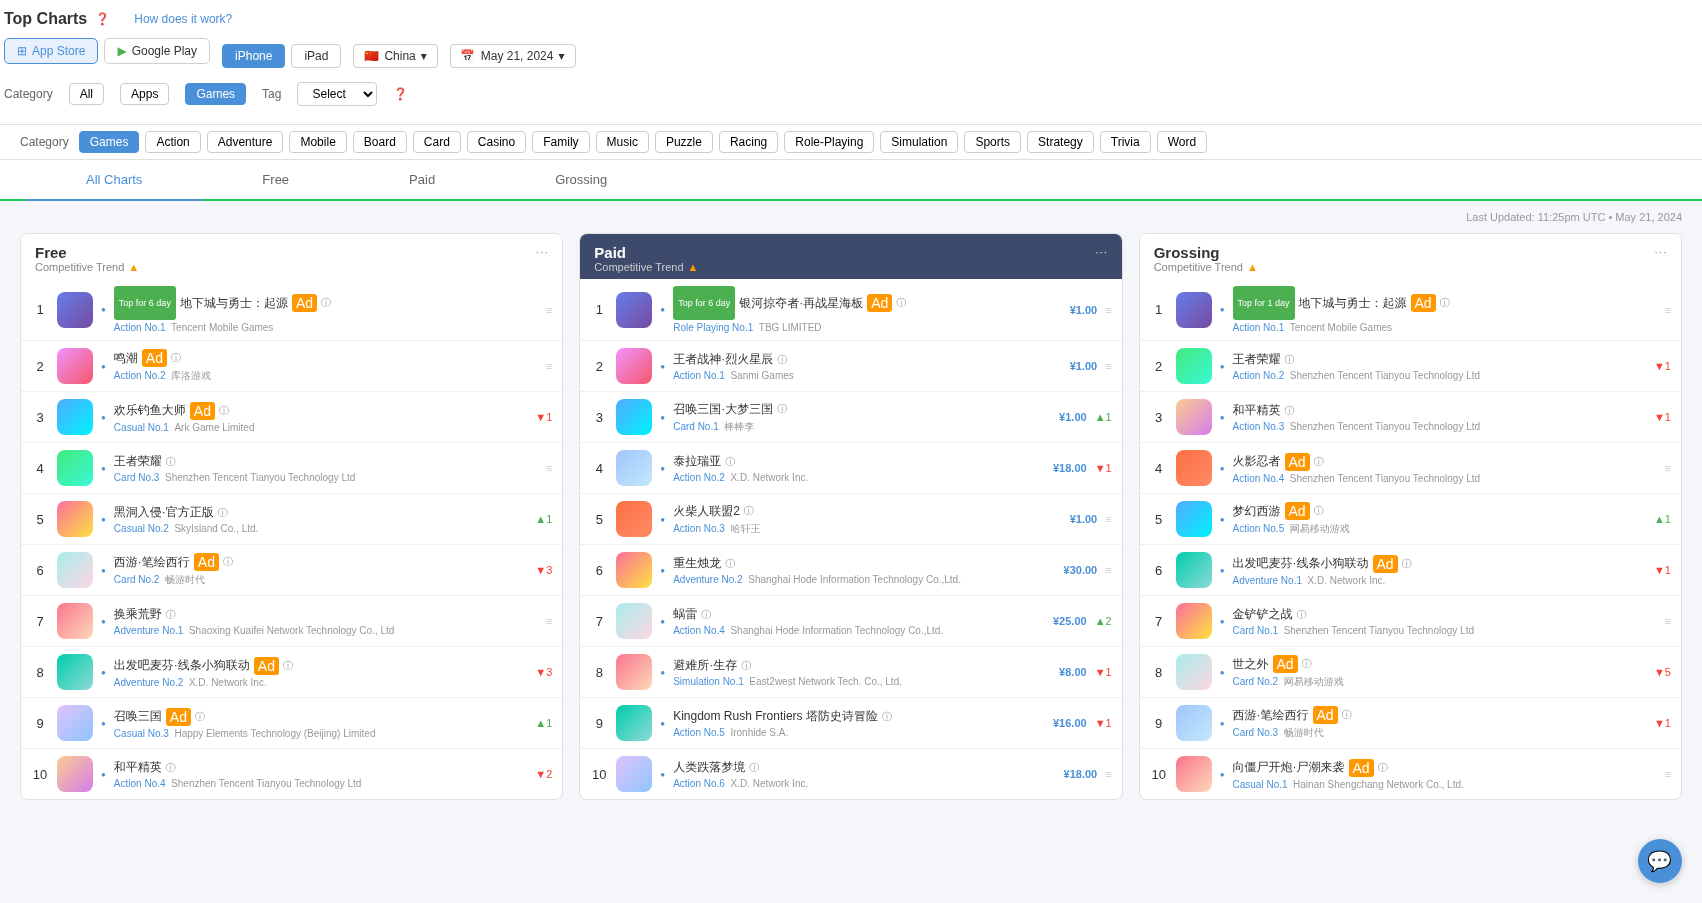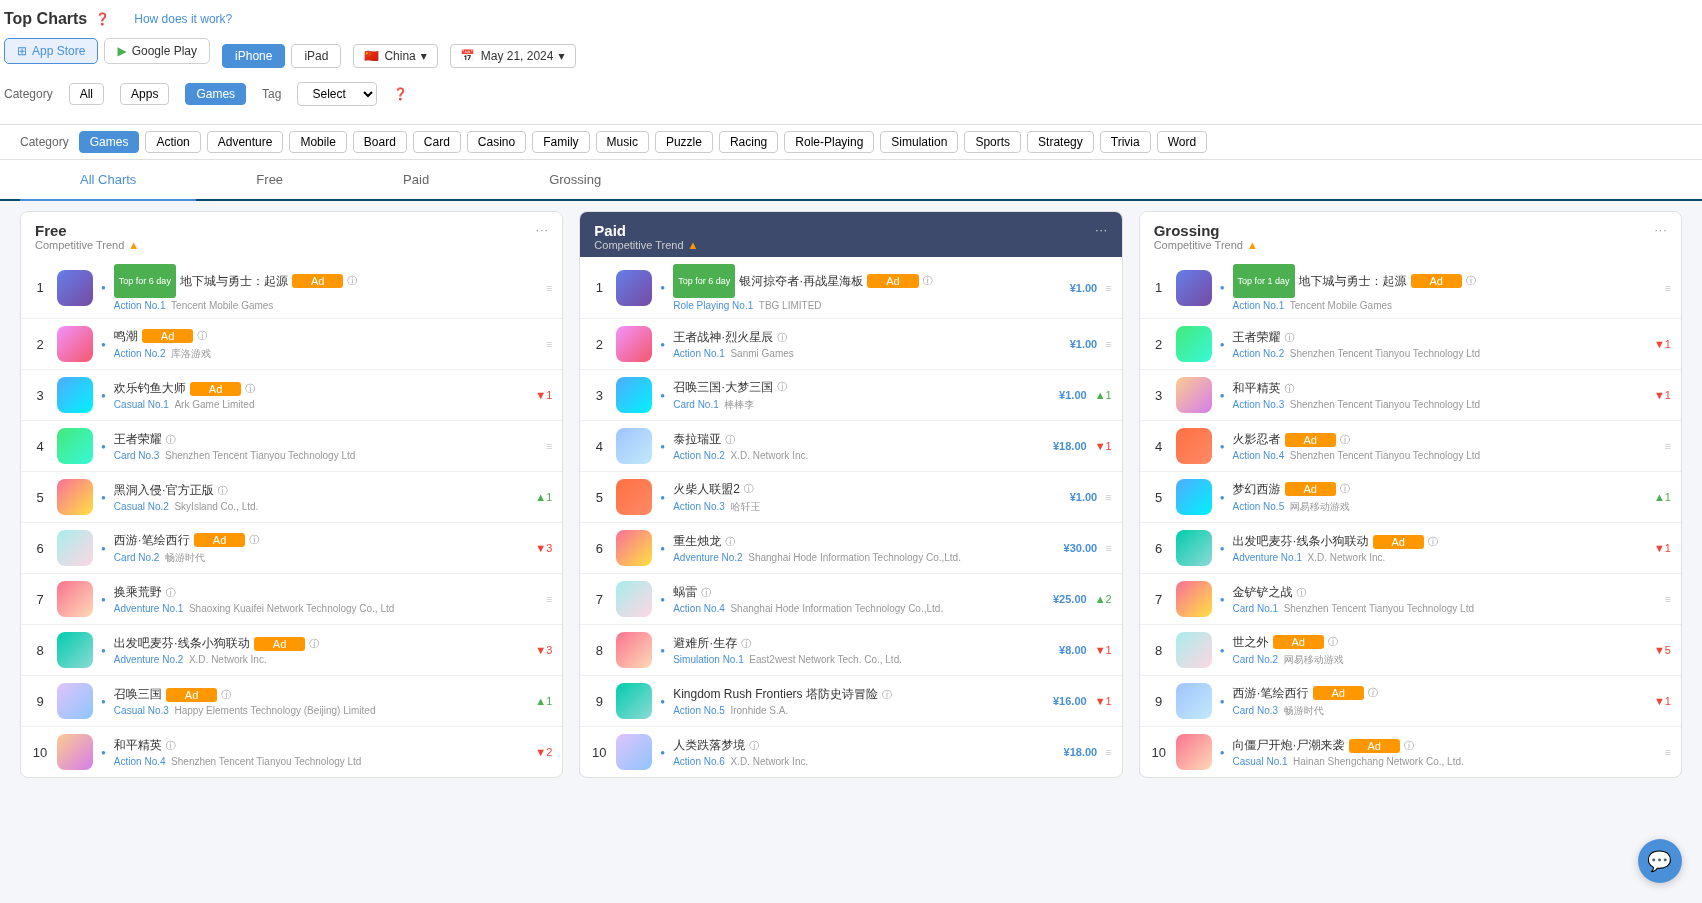--- a/index.html
+++ b/index.html
@@ -25,21 +25,21 @@
     .device-tab.active { background: #4a90d9; color: #fff; border-color: #4a90d9; }
     
     .country-select { display: flex; align-items: center; gap: 5px; padding: 4px 10px; border: 1px solid #ccc; border-radius: 4px; background: #fff; font-size: 12px; cursor: pointer; }
     .date-select { display: flex; align-items: center; gap: 5px; padding: 4px 10px; border: 1px solid #ccc; border-radius: 4px; background: #fff; font-size: 12px; cursor: pointer; }
     
     .category-row { display: flex; align-items: center; gap: 6px; flex-wrap: wrap; padding: 6px 20px; background: #fff; border-bottom: 1px solid #e0e0e0; }
     .cat-label { font-size: 12px; color: #666; margin-right: 4px; }
     .cat-btn { padding: 3px 10px; border: 1px solid #ccc; border-radius: 4px; background: #fff; font-size: 12px; cursor: pointer; }
     .cat-btn.active { background: #4a90d9; color: #fff; border-color: #4a90d9; }
     
-    .chart-tabs { display: flex; background: #fff; border-bottom: 2px solid #0c4a6e; padding: 0 20px; }
+    .chart-tabs { display: flex; background: #fff; border-bottom: 2px solid #22c55e; padding: 0 26px; }
     .chart-tab { padding: 12px 60px; font-size: 13px; cursor: pointer; color: #666; border-bottom: 2px solid transparent; margin-bottom: -2px; }
     .chart-tab.active { color: #4a90d9; border-bottom-color: #4a90d9; font-weight: 500; }
     
     .main-content { padding: 10px 20px; }
     .last-updated { text-align: right; font-size: 11px; color: #999; margin-bottom: 10px; }
     
     .charts-grid { display: grid; grid-template-columns: 1fr 1fr 1fr; gap: 16px; }
     
     .chart-card { background: #fff; border: 1px solid #e0e0e0; border-radius: 8px; overflow: hidden; }
     .chart-card-header { padding: 10px 14px 6px; background: #fff; }
@@ -51,21 +51,21 @@
     .trend-arrow-up { color: #f90; }
     .chart-menu { float: right; cursor: pointer; color: #999; }
     
     .chart-item { display: flex; align-items: center; padding: 7px 10px; border-bottom: 1px solid #f0f0f0; gap: 8px; font-size: 12px; }
     .chart-item:last-child { border-bottom: none; }
     .rank-num { width: 18px; text-align: center; font-size: 13px; color: #333; font-weight: 500; flex-shrink: 0; }
     .app-info { flex: 1; min-width: 0; }
     .app-name-row { display: flex; align-items: center; gap: 4px; flex-wrap: wrap; }
     .app-name { font-size: 12px; font-weight: 500; color: #333; }
     .app-badge { background: #4caf50; color: #fff; font-size: 9px; padding: 12px 5px; border-radius: 3px; white-space: nowrap; text-align: center; }
-    .ad-badge { background: #ff9800; color: #fff; font-size: 11px; padding: 1px 19px; border-radius: 3px; }
+    .ad-badge { background: #ff9800; color: #fff; font-size: 14px; padding: 1px 4px; border-radius: 3px; }
     .info-icon { color: #999; font-size: 10px; cursor: pointer; }
     .app-sub { font-size: 10px; color: #999; margin-top: 2px; }
     .app-category { color: #4a90d9; }
     .rank-change { display: flex; align-items: center; gap: 2px; font-size: 11px; flex-shrink: 0; }
     .rank-up { color: #4caf50; }
     .rank-down { color: #f44336; }
     .rank-stable { color: #ccc; }
     .price-badge { color: #4a90d9; font-size: 11px; font-weight: 700; }
     
     .blue-dot { color: #4a90d9; font-size: 8px; }
@@ -171,20 +171,21 @@
 </div>
 
 <div class="chart-tabs">
   <div class="chart-tab active">All Charts</div>
   <div class="chart-tab">Free</div>
   <div class="chart-tab">Paid</div>
   <div class="chart-tab">Grossing</div>
 </div>
 
 <div class="main-content">
+  <div class="last-updated">Last Updated: 11:25pm UTC • May 21, 2024</div>
 
   <div class="charts-grid">
 
     <div class="chart-card">
       <div class="chart-card-header">
         <div class="header-row">
           <div>
             <div class="chart-title">Free</div>
             <div class="competitive-trend">
               <span>Competitive Trend</span>

